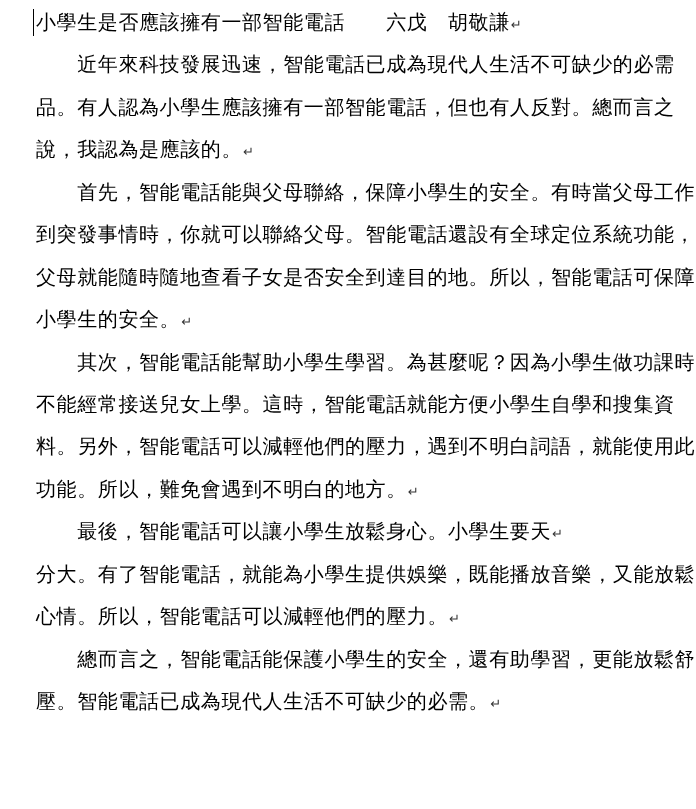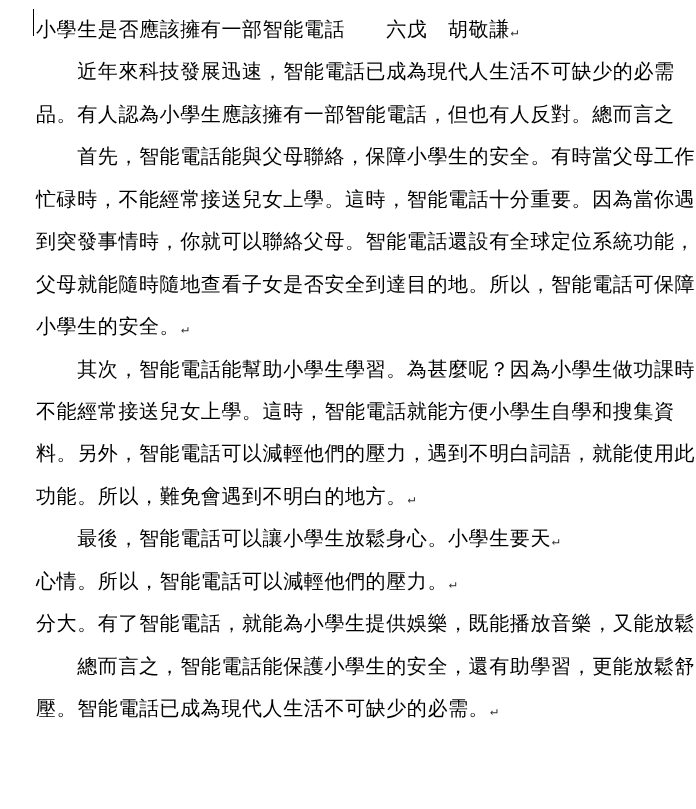--- a/index.html
+++ b/index.html
@@ -8,24 +8,24 @@
     width: 696px;
     height: 809px;
     background: #ffffff;
     overflow: hidden;
   }
   .page {
     position: relative;
     width: 636px;
     height: 809px;
     background: #ffffff;
-    font-family: Liberation Mono, monospace;
+    font-family: Liberation Sans, sans-serif;
     color: #000000;
     box-sizing: border-box;
-    padding: 10px 8px 0 36px;
+    padding: 1px 8px 0 36px;
   }
   .line {
     height: 42.45px;
     line-height: 42.45px;
     font-size: 20px;
     white-space: pre;
     letter-spacing: 0.6px;
   }
   .txt {
     white-space: pre;
@@ -50,42 +50,42 @@
 
 <div class="page">
   <div class="caret"></div>
 
   <div class="line"><span class="txt">小學生是否應該擁有一部智能電話　　六戊　胡敬謙</span><span class="mark">↵</span></div>
 
   <div class="line"><span class="txt">　　近年來科技發展迅速，智能電話已成為現代人生活不可缺少的必需</span><span class="mark"></span></div>
 
   <div class="line"><span class="txt">品。有人認為小學生應該擁有一部智能電話，但也有人反對。總而言之</span><span class="mark"></span></div>
 
+  <div class="line"><span class="txt">說，我認為是應該的。</span><span class="mark">↵</span></div>
 
   <div class="line"><span class="txt">　　首先，智能電話能與父母聯絡，保障小學生的安全。有時當父母工作</span><span class="mark"></span></div>
 
-  <div class="line"><span class="txt">忙碌時，不能經常接送兒女上學。這時，智能電話十分重要。因為當你遇</span><span class="mark"></span></div>
 
   <div class="line"><span class="txt">到突發事情時，你就可以聯絡父母。智能電話還設有全球定位系統功能，</span><span class="mark"></span></div>
 
   <div class="line"><span class="txt">父母就能隨時隨地查看子女是否安全到達目的地。所以，智能電話可保障</span><span class="mark"></span></div>
 
   <div class="line"><span class="txt">小學生的安全。</span><span class="mark">↵</span></div>
 
   <div class="line"><span class="txt">　　其次，智能電話能幫助小學生學習。為甚麼呢？因為小學生做功課時</span><span class="mark"></span></div>
 
   <div class="line"><span class="txt">不能經常接送兒女上學。這時，智能電話就能方便小學生自學和搜集資</span><span class="mark"></span></div>
 
   <div class="line"><span class="txt">料。另外，智能電話可以減輕他們的壓力，遇到不明白詞語，就能使用此</span><span class="mark"></span></div>
 
   <div class="line"><span class="txt">功能。所以，難免會遇到不明白的地方。</span><span class="mark">↵</span></div>
 
   <div class="line"><span class="txt">　　最後，智能電話可以讓小學生放鬆身心。小學生要天</span><span class="mark">↵</span></div>
 
 
+  <div class="line"><span class="txt">分大。有了智能電話，就能為小學生提供娛樂，既能播放音樂，又能放鬆</span><span class="mark"></span></div>
+
   <div class="line"><span class="txt">心情。所以，智能電話可以減輕他們的壓力。</span><span class="mark">↵</span></div>
-
-  <div class="line"><span class="txt">分大。有了智能電話，就能為小學生提供娛樂，既能播放音樂，又能放鬆</span><span class="mark"></span></div>
 
   <div class="line"><span class="txt">　　總而言之，智能電話能保護小學生的安全，還有助學習，更能放鬆舒</span><span class="mark"></span></div>
 
   <div class="line"><span class="txt">壓。智能電話已成為現代人生活不可缺少的必需。</span><span class="mark">↵</span></div>
 </div>
 
 </body></html>

